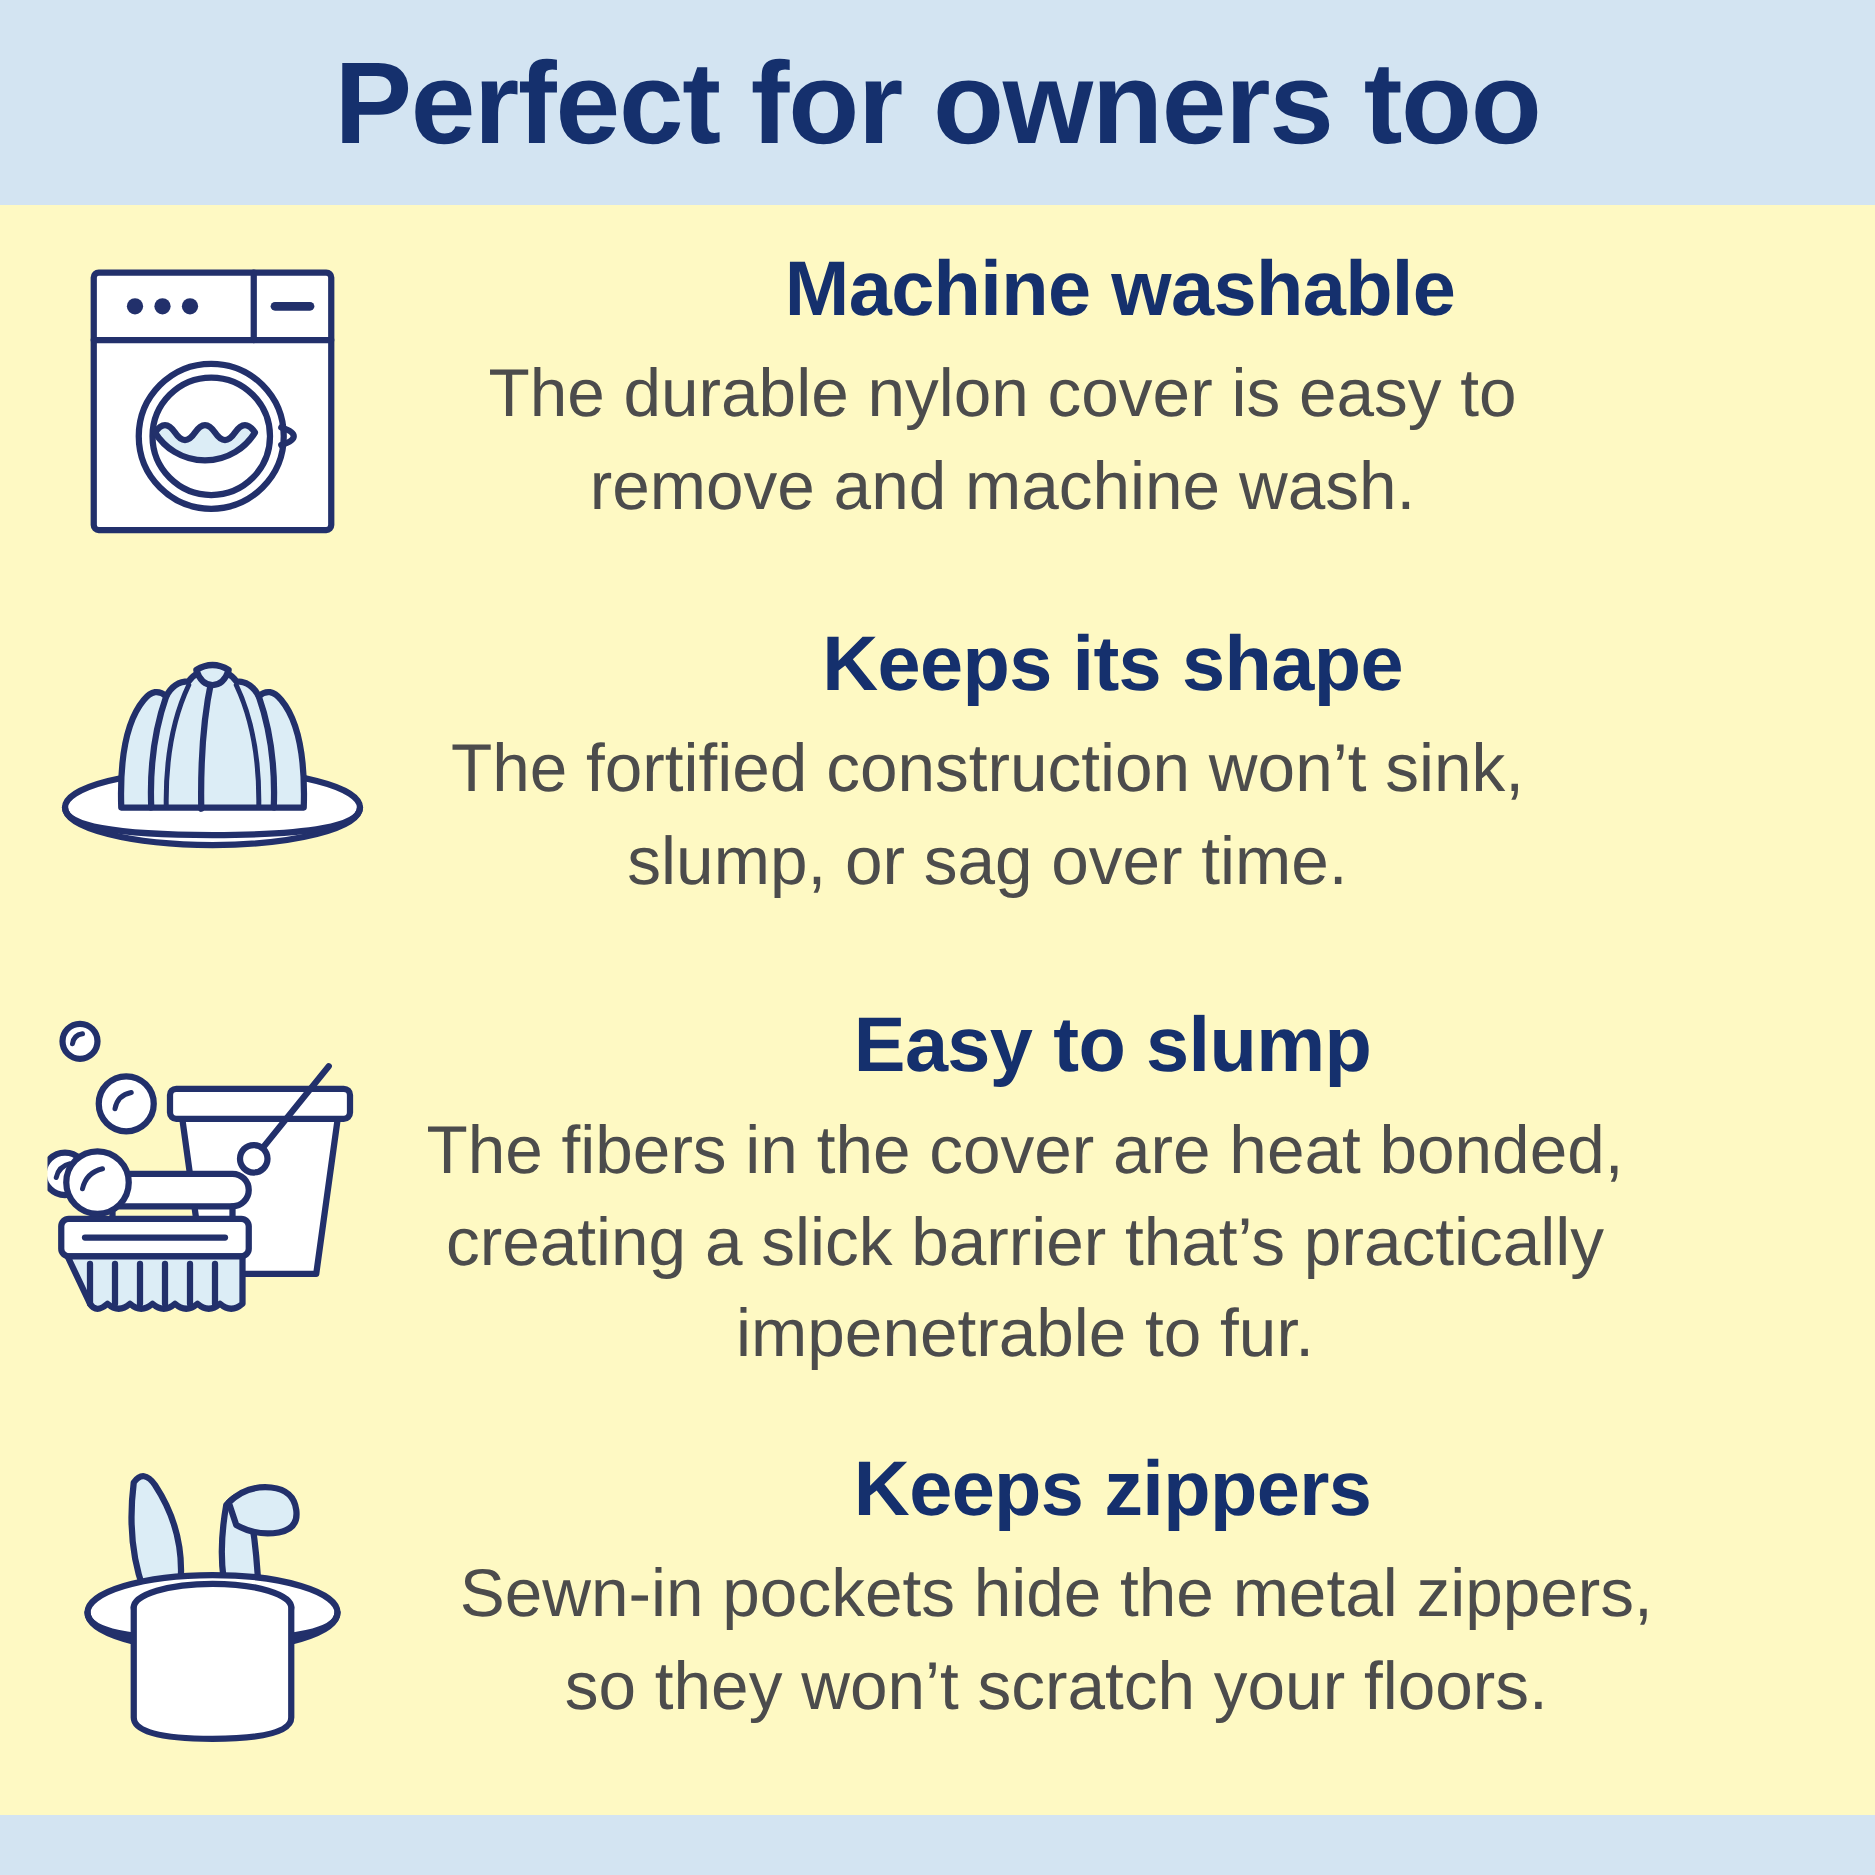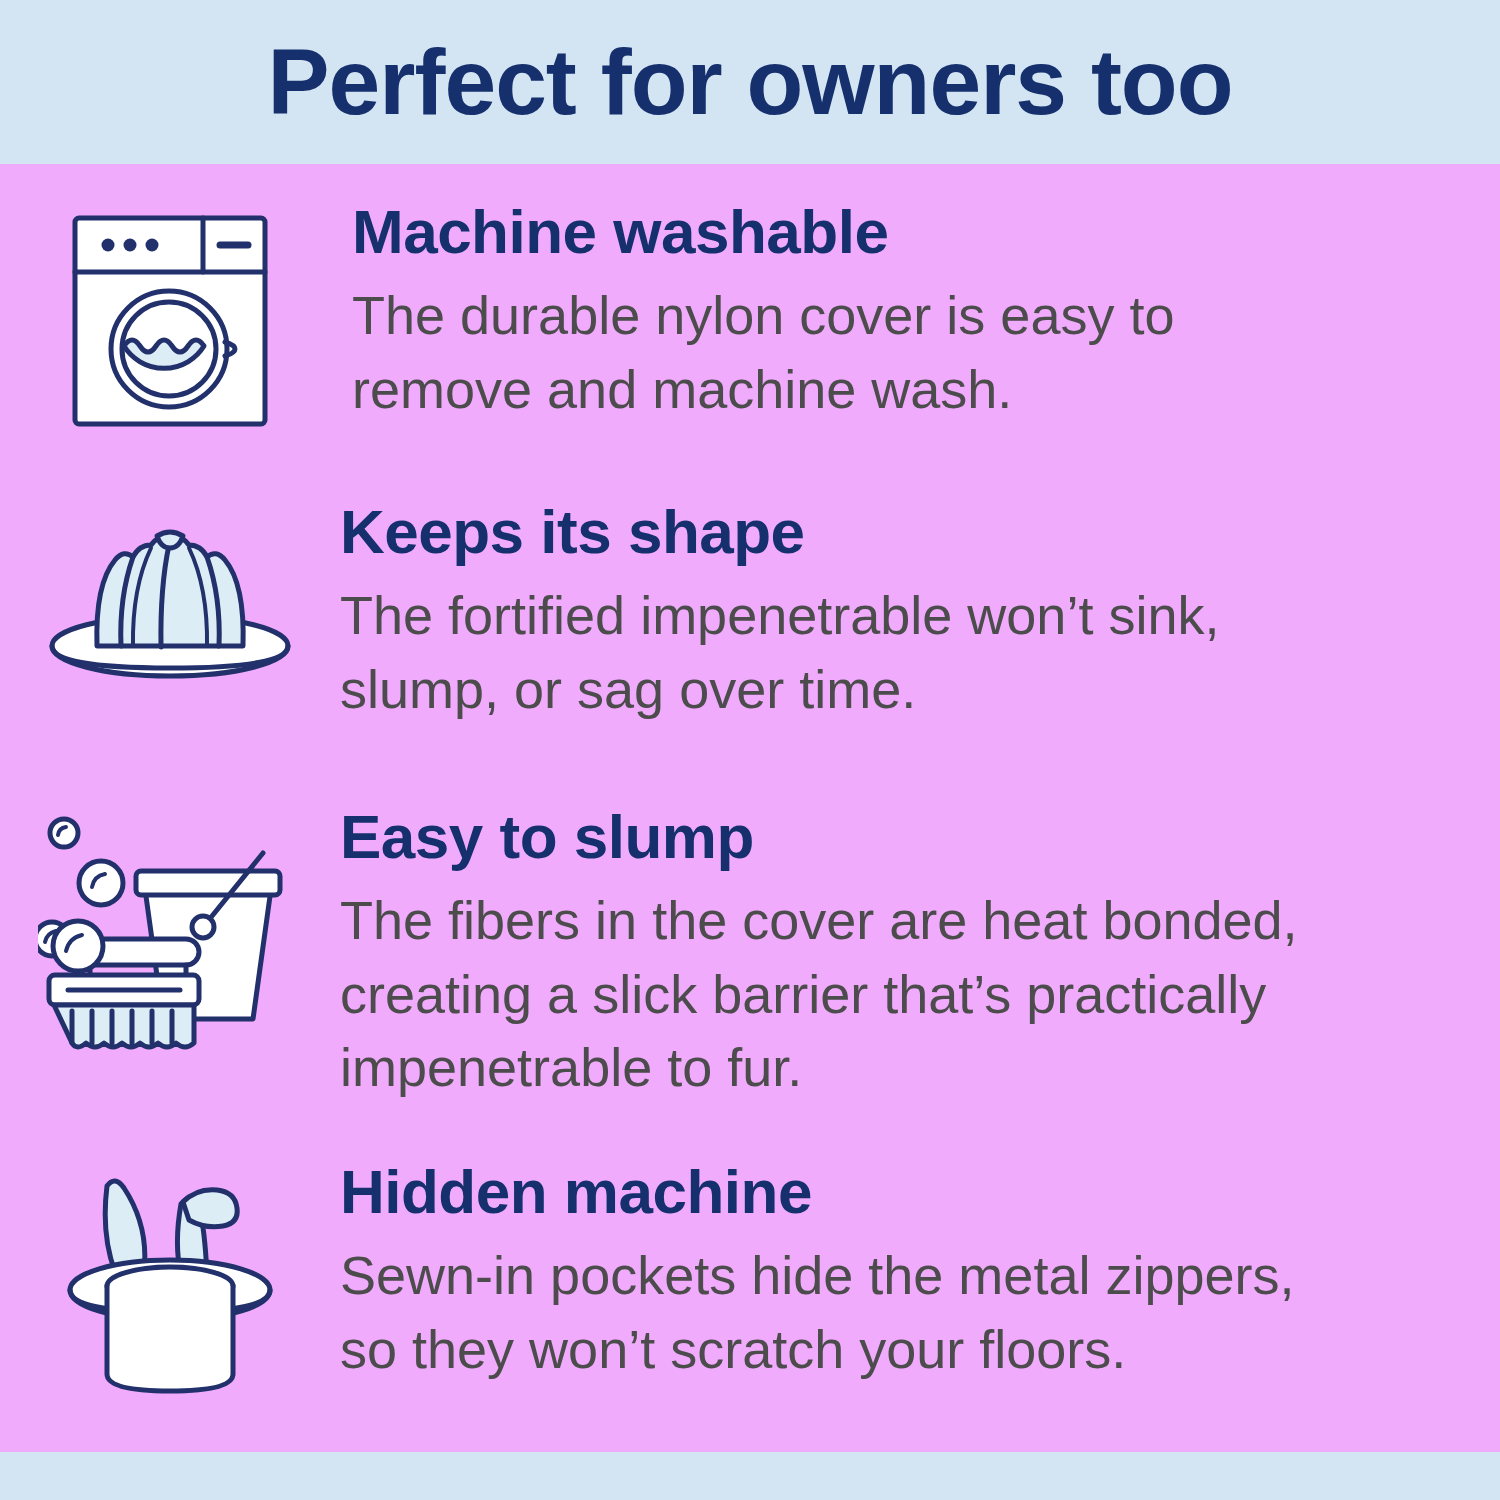--- a/index.html
+++ b/index.html
@@ -11,22 +11,23 @@
     height: 1500px;
     background: #ffffff;
     font-family: "Liberation Sans", sans-serif;
     overflow: hidden;
   }
 
   #page {
     position: relative;
     width: 1500px;
     height: 1500px;
-    background: #f0abfc;
+    background: #fef9c3;
     box-sizing: border-box;
+    text-align: center;
   }
 
   
   .band {
     position: absolute;
     left: 0;
     width: 1500px;
     background: #d3e4f2;
   }
   #header-band {
@@ -175,21 +176,21 @@
             <path d="M134 39 q-9 42 -8 102"></path>
             <path d="M172 51 q14 40 12 89"></path>
             <path d="M116 42 q-19 40 -18 98" stroke-width="4"></path>
             <path d="M154 42 q19 40 18 98" stroke-width="4"></path>
             <path d="M122 30 q13 -8 26 0 q-4 12 -13 12 q-9 0 -13 -12 z" fill="#dcedf6"></path>
           </g>
         </svg>
       </div>
       <div class="feature-text">
         <div class="feature-heading">Keeps its shape</div>
-        <div class="feature-body">The fortified impenetrable won’t sink, slump, or sag over time.</div>
+        <div class="feature-body">The fortified construction won’t sink, slump, or sag over time.</div>
       </div>
     </div>
 
     <div class="feature-row" id="feature-row-2">
       <div class="feature-icon">
         <svg width="265" height="250" viewBox="0 0 265 250">
           <g fill="none" stroke="#22306b" stroke-width="5" stroke-linejoin="round" stroke-linecap="round">
 
             <path d="M107 78 L125 208 L215 208 L233 78 Z" fill="#ffffff"></path>
             <rect x="98" y="60" width="144" height="24" rx="5" fill="#ffffff"></rect>
@@ -243,21 +244,21 @@
             <ellipse cx="107" cy="124" rx="100" ry="30" fill="#ffffff"></ellipse>
             <path d="M7 124 q0 22 100 22 q100 0 100 -22"></path>
 
             <ellipse cx="107" cy="120" rx="63" ry="19" fill="#ffffff"></ellipse>
 
             <path d="M44 120 L44 208 q0 17 63 17 q63 0 63 -17 L170 120" fill="#ffffff"></path>
           </g>
         </svg>
       </div>
       <div class="feature-text">
-        <div class="feature-heading">Hidden machine</div>
+        <div class="feature-heading">Keeps zippers</div>
         <div class="feature-body">Sewn-in pockets hide the metal zippers, so they won’t scratch your floors.</div>
       </div>
     </div>
 
   </div>
 
   <div class="band" id="footer-band"></div>
 
 </div>
 

